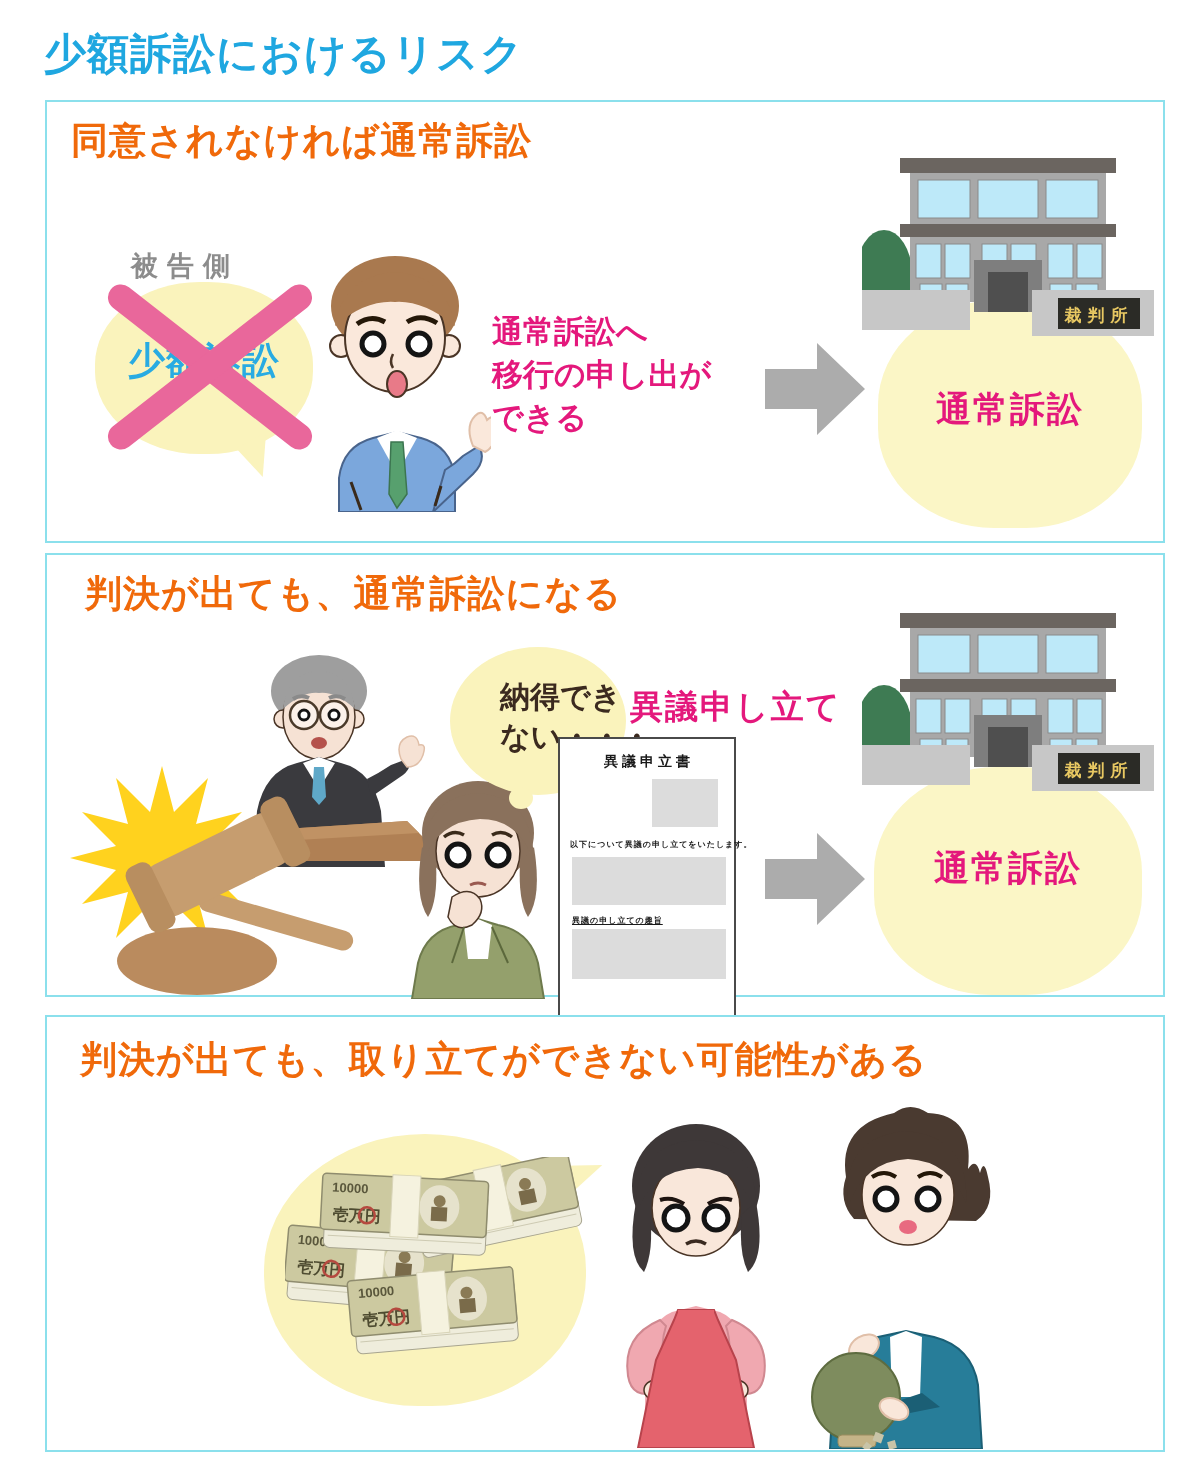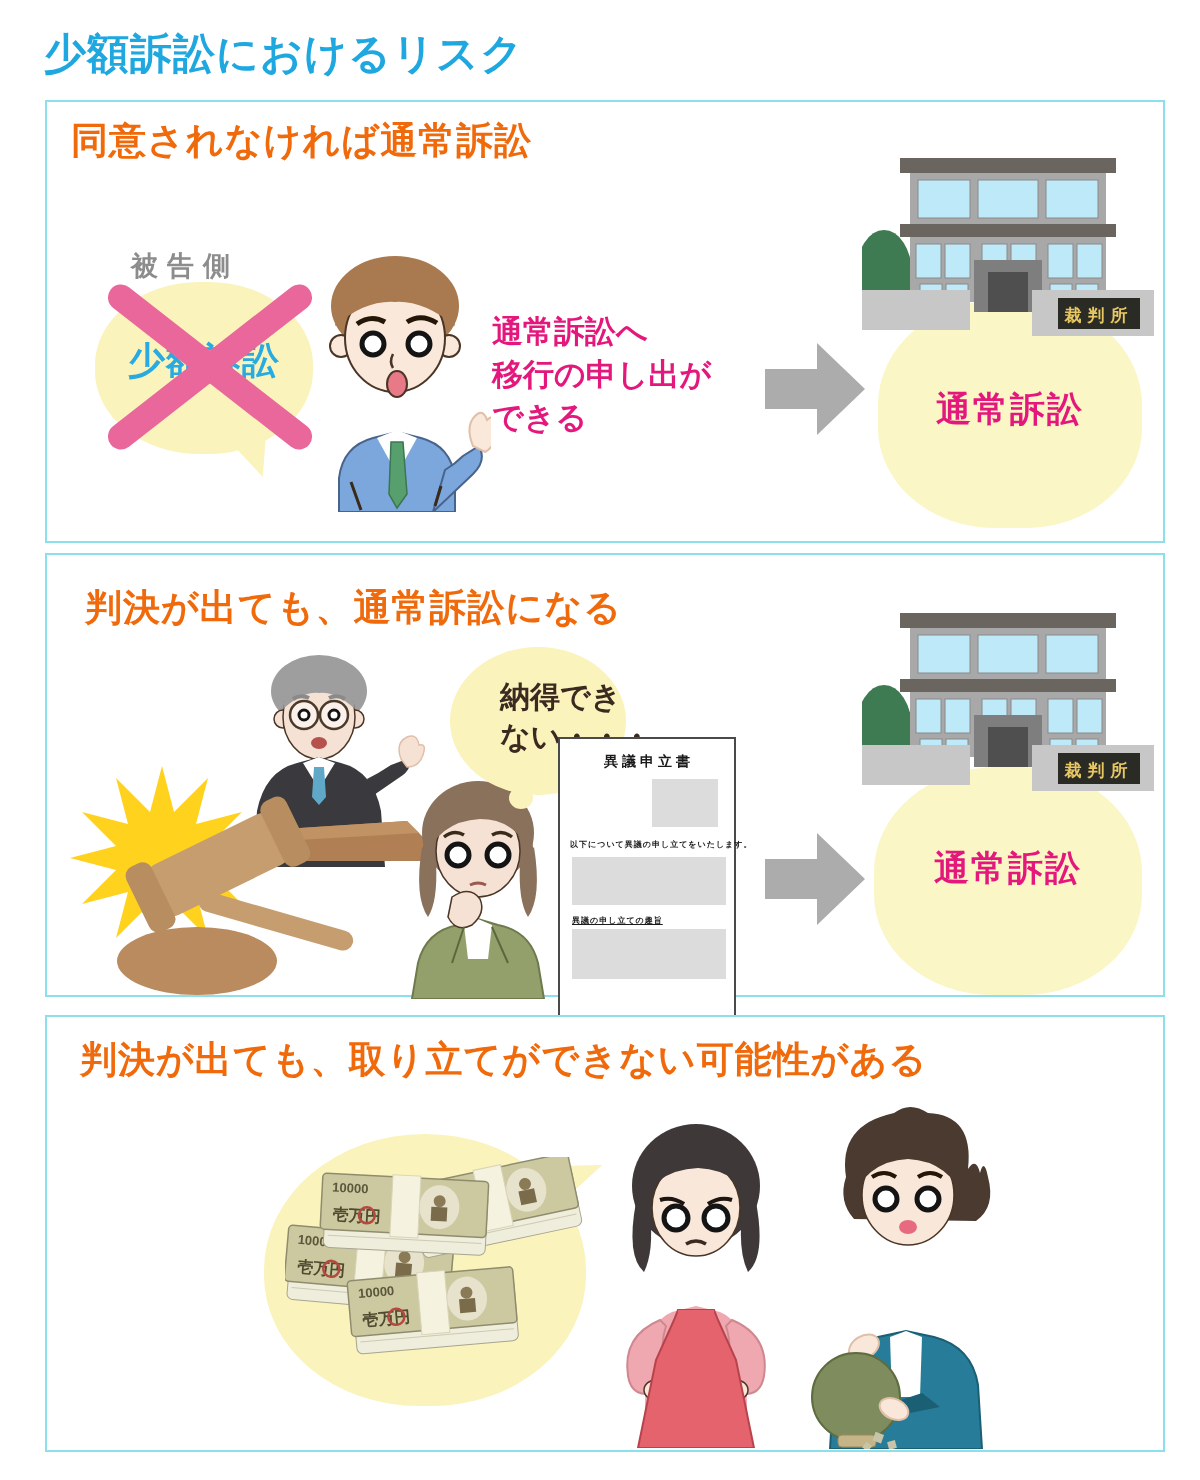--- a/index.html
+++ b/index.html
@@ -98,21 +98,21 @@
       <rect x="126" y="122" width="40" height="40" fill="#4F4F4F"></rect>
       <rect x="0" y="140" width="108" height="40" fill="#C7C7C7"></rect>
       <rect x="170" y="140" width="122" height="46" fill="#C7C7C7"></rect>
       <rect x="196" y="148" width="82" height="31" fill="#2B2B26"></rect>
       <text x="237" y="171" text-anchor="middle" font-size="17" font-weight="bold" letter-spacing="6" fill="#E8C862">裁判所</text>
     </svg>
     <div class="abs pink-big" style="left:831px;top:284px;width:264px;">通常訴訟</div>
   </div>
 
   <div class="abs panel" style="top:553px;height:444px;">
-    <div class="abs panel-header" style="left:38px;top:28px;font-family:Liberation Serif, serif;">判決が出ても、通常訴訟になる</div>
+    <div class="abs panel-header" style="left:38px;top:14px;font-family:Liberation Serif, serif;">判決が出ても、通常訴訟になる</div>
 
     <svg class="abs" style="left:148px;top:92px;" width="252" height="220" viewBox="0 0 252 220">
       <ellipse cx="124" cy="44" rx="48" ry="36" fill="#9E9E9E"></ellipse>
       <circle cx="88" cy="72" r="9" fill="#F6E2D4" stroke="#4A3526" stroke-width="1.5"></circle>
       <circle cx="160" cy="72" r="9" fill="#F6E2D4" stroke="#4A3526" stroke-width="1.5"></circle>
       <ellipse cx="124" cy="70" rx="36" ry="42" fill="#F6E2D4" stroke="#4A3526" stroke-width="1.5"></ellipse>
       <path d="M 88 62 Q 92 26 124 24 Q 156 26 160 62 Q 140 44 124 46 Q 108 44 88 62 Z" fill="#9E9E9E"></path>
       <path d="M 98 52 Q 106 47 114 51" stroke="#8A8A8A" stroke-width="4" fill="none"></path>
       <path d="M 134 51 Q 142 47 150 52" stroke="#8A8A8A" stroke-width="4" fill="none"></path>
       <circle cx="109" cy="68" r="14" fill="#ffffff" fill-opacity="0.5" stroke="#4A3A2A" stroke-width="2.5"></circle>
@@ -159,20 +159,21 @@
       <path d="M 60 130 Q 78 118 88 132 Q 94 146 80 158 Q 64 166 56 150 Z" fill="#F6E2D4" stroke="#4A3526" stroke-width="1.5"></path>
       <path d="M 100 160 L 116 196" stroke="#5C683C" stroke-width="2"></path>
       <path d="M 72 160 L 60 196" stroke="#5C683C" stroke-width="2"></path>
     </svg>
 
     <div class="abs bubble" style="left:403px;top:92px;width:176px;height:148px;border-radius:50%;"></div>
     <div class="abs tail-dot" style="left:462px;top:232px;"></div>
     <div class="abs thought-text" style="left:453px;top:122px;">納得でき
 ない・・・</div>
 
+    <div class="abs objection" style="left:583px;top:130px;">異議申し立て</div>
 
     <div class="abs document" style="left:511px;top:182px;width:178px;height:312px;">
       <div class="abs doc-title" style="left:0;top:14px;width:178px;">異議申立書</div>
       <div class="abs doc-box" style="left:92px;top:40px;width:66px;height:48px;"></div>
       <div class="abs doc-line" style="left:10px;top:100px;">以下について異議の申し立てをいたします。</div>
       <div class="abs doc-box" style="left:12px;top:118px;width:154px;height:48px;"></div>
       <div class="abs doc-line" style="left:12px;top:176px;text-decoration:underline;">異議の申し立ての趣旨</div>
       <div class="abs doc-box" style="left:12px;top:190px;width:154px;height:50px;"></div>
     </div>
 

